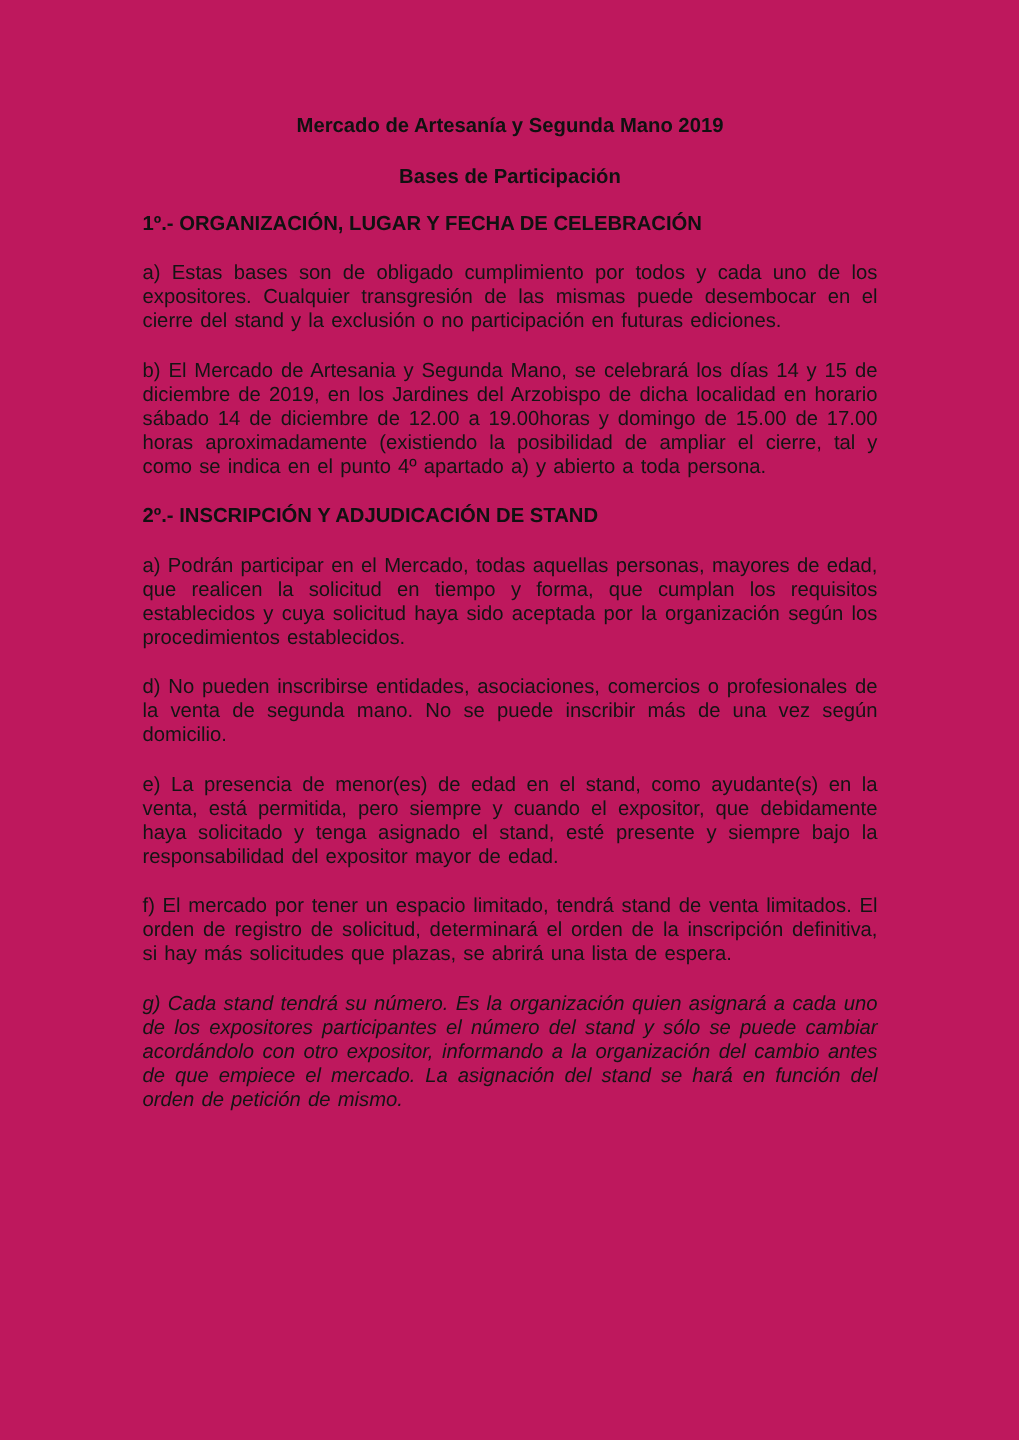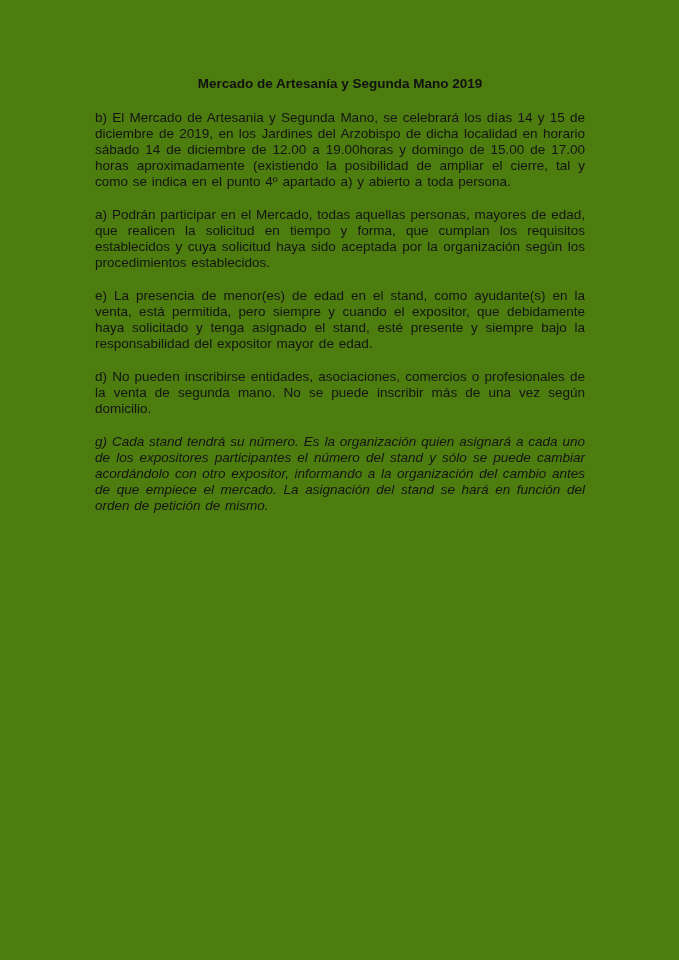--- a/index.html
+++ b/index.html
@@ -10,21 +10,21 @@
   body {
     width: 679px;
     height: 960px;
     overflow: hidden;
   }
   .page {
     box-sizing: border-box;
     width: 679px;
     height: 960px;
     padding: 76px 94px 40px 95px;
-    background: #4d7c0f;
+    background: #be185d;
     font-family: "Liberation Sans", "DejaVu Sans", sans-serif;
     font-size: 13.5px;
     line-height: 16px;
     color: #141414;
   }
   .doc-title,
   .doc-subtitle {
     font-size: 13.5px;
     font-weight: 700;
     text-align: center;
@@ -52,30 +52,35 @@
     font-style: italic;
   }
 </style>
 </head>
 <body>
 
 <div class="page">
 
   <h1 class="doc-title">Mercado de Artesanía y Segunda Mano 2019</h1>
 
+  <h2 class="doc-subtitle">Bases de Participación</h2>
 
+  <h3 class="section-heading">1º.- ORGANIZACIÓN, LUGAR Y FECHA DE CELEBRACIÓN</h3>
 
+  <p class="para">a) Estas bases son de obligado cumplimiento por todos y cada uno de los expositores. Cualquier transgresión de las mismas puede desembocar en el cierre del stand y la exclusión o no participación en futuras ediciones.</p>
 
   <p class="para">b) El Mercado de Artesania y Segunda Mano, se celebrará los días 14 y 15 de diciembre de 2019, en los Jardines del Arzobispo de dicha localidad en horario sábado 14 de diciembre de 12.00 a 19.00horas y domingo de 15.00 de 17.00 horas aproximadamente (existiendo la posibilidad de ampliar el cierre, tal y como se indica en el punto 4º apartado a) y abierto a toda persona.</p>
 
+  <h3 class="section-heading">2º.- INSCRIPCIÓN Y ADJUDICACIÓN DE STAND</h3>
 
   <p class="para">a) Podrán participar en el Mercado, todas aquellas personas, mayores de edad, que realicen la solicitud en tiempo y forma, que cumplan los requisitos establecidos y cuya solicitud haya sido aceptada por la organización según los procedimientos establecidos.</p>
 
 
 
+  <p class="para">d) No pueden inscribirse entidades, asociaciones, comercios o profesionales de la venta de segunda mano. No se puede inscribir más de una vez según domicilio.</p>
+
   <p class="para">e) La presencia de menor(es) de edad en el stand, como ayudante(s) en la venta, está permitida, pero siempre y cuando el expositor, que debidamente haya solicitado y tenga asignado el stand, esté presente y siempre bajo la responsabilidad del expositor mayor de edad.</p>
 
-  <p class="para">d) No pueden inscribirse entidades, asociaciones, comercios o profesionales de la venta de segunda mano. No se puede inscribir más de una vez según domicilio.</p>
-
+  <p class="para">f) El mercado por tener un espacio limitado, tendrá stand de venta limitados. El orden de registro de solicitud, determinará el orden de la inscripción definitiva, si hay más solicitudes que plazas, se abrirá una lista de espera.</p>
 
   <p class="para">g) Cada stand tendrá su número. Es la organización quien asignará a cada uno de los expositores participantes el número del stand y sólo se puede cambiar acordándolo con otro expositor, informando a la organización del cambio antes de que empiece el mercado. La asignación del stand se hará en función del orden de petición de mismo.</p>
 
 </div>
 
 </body></html>

